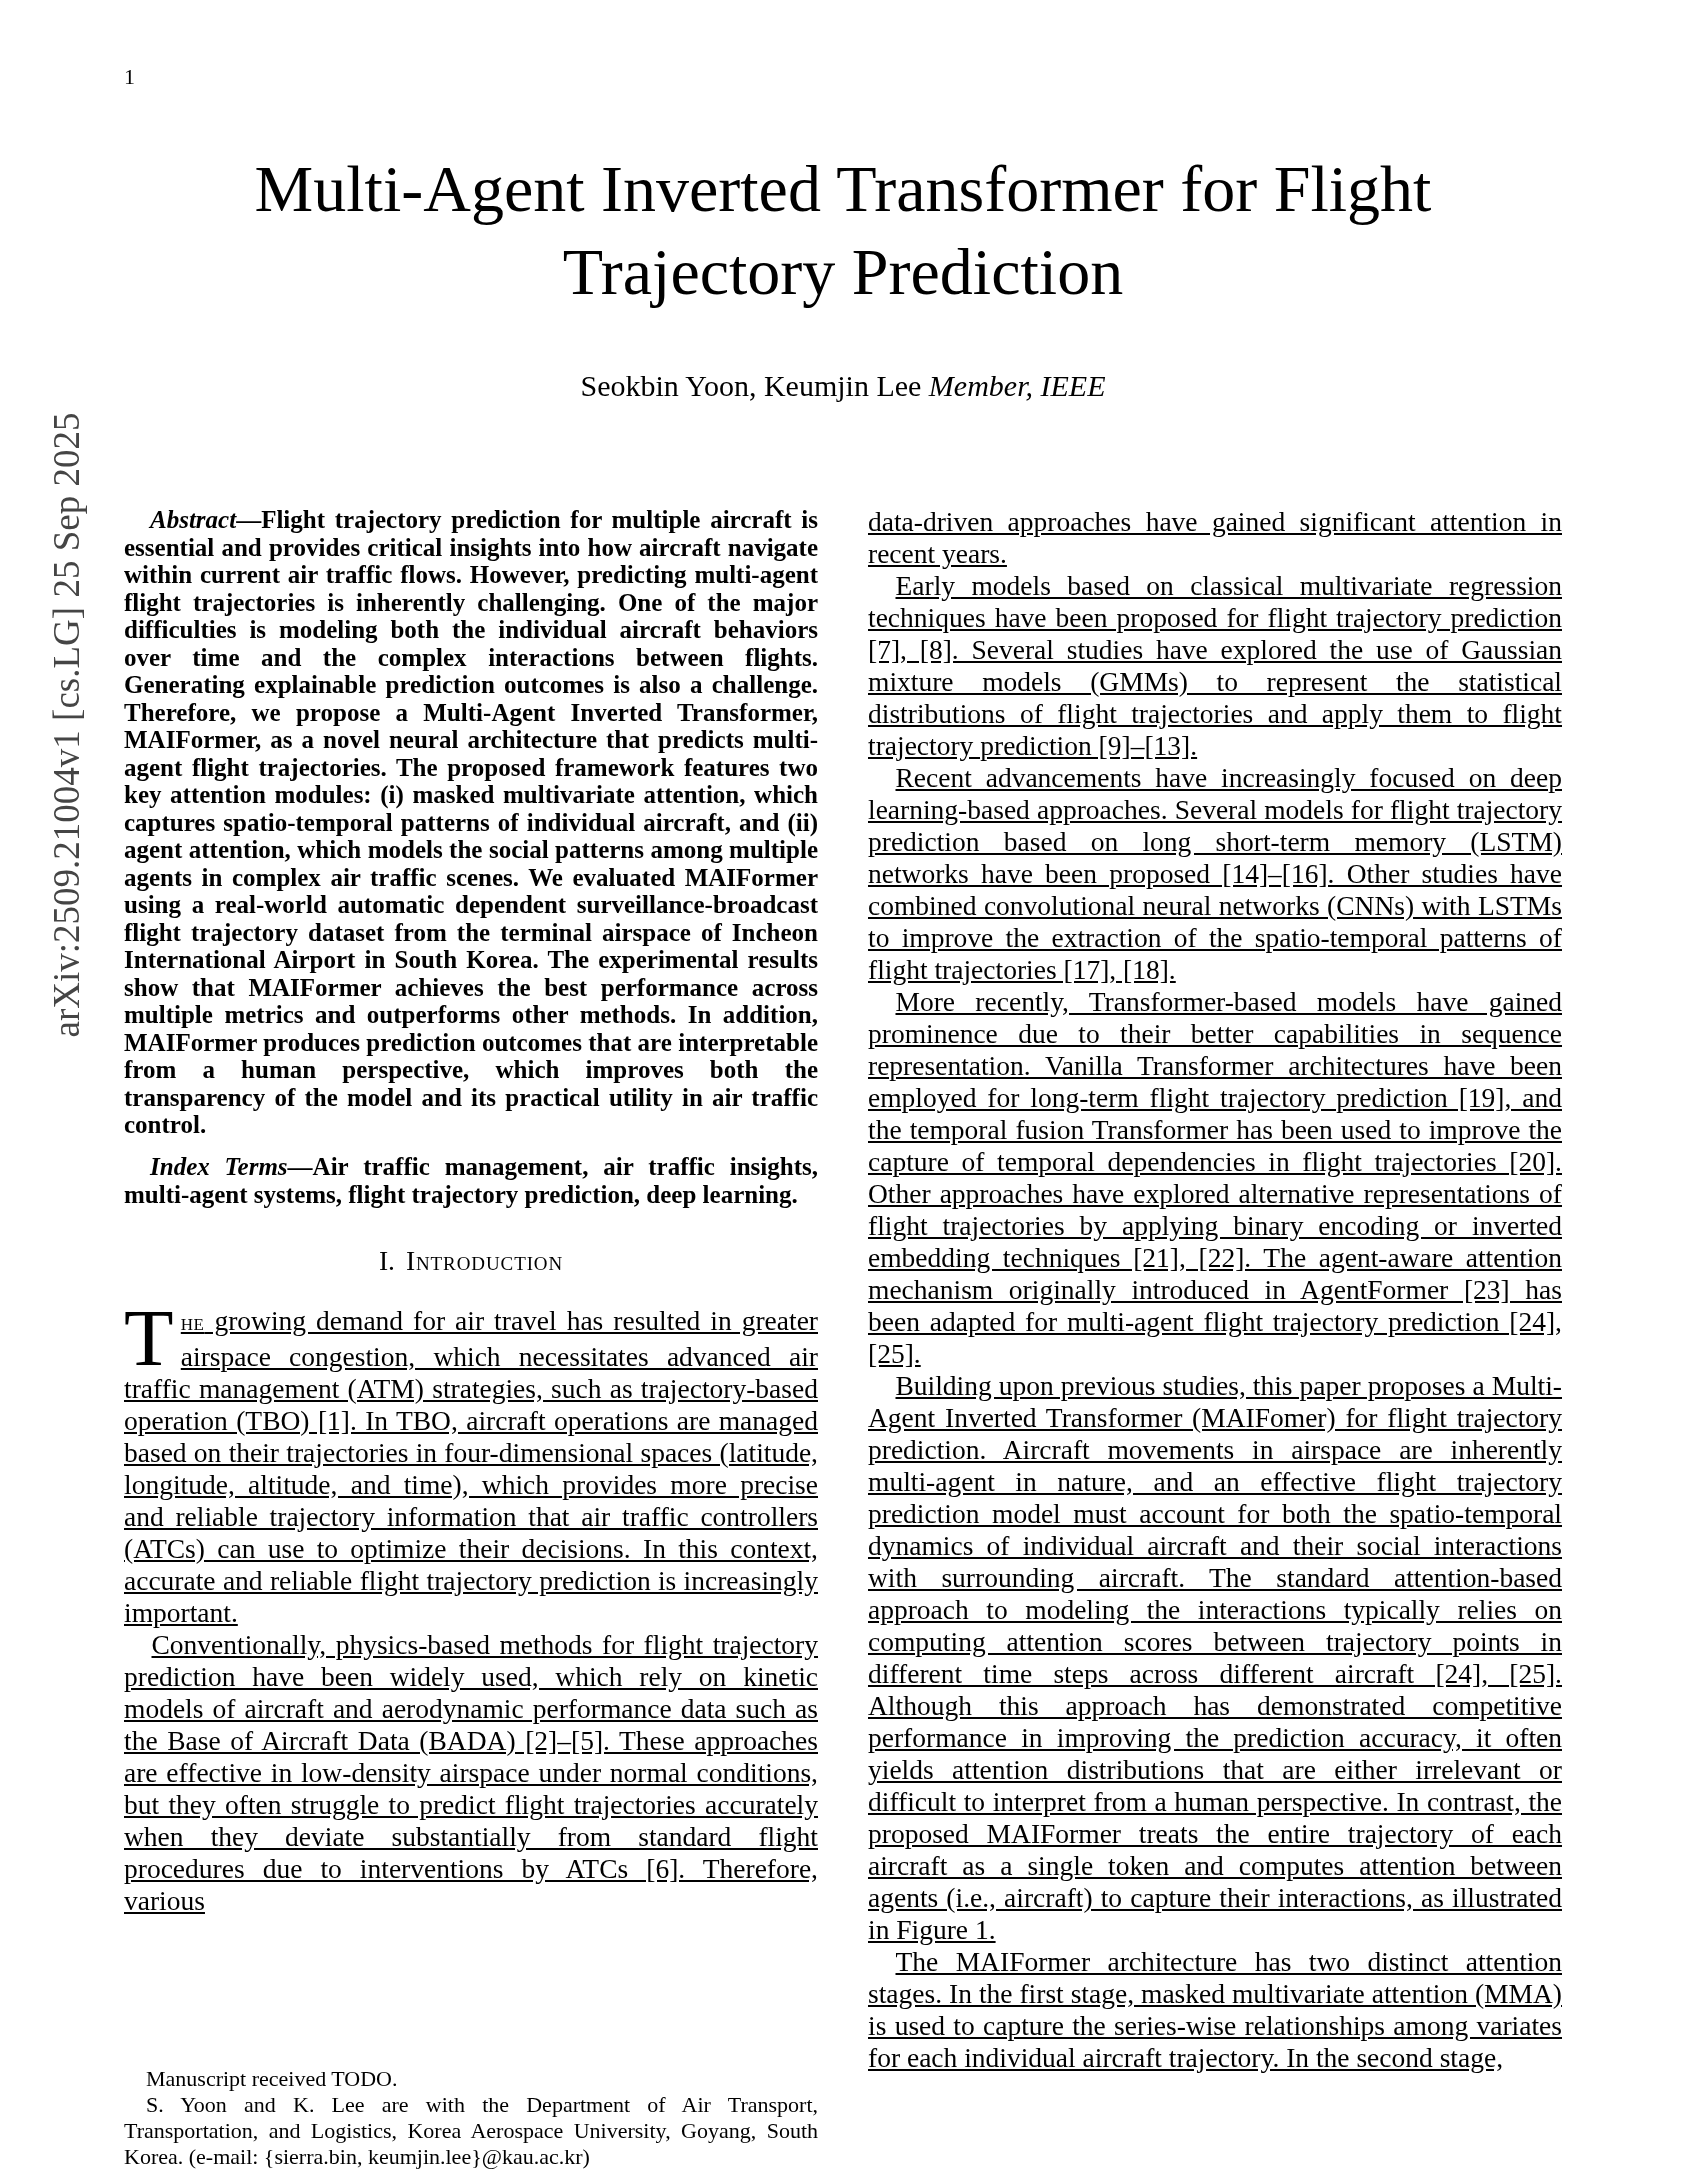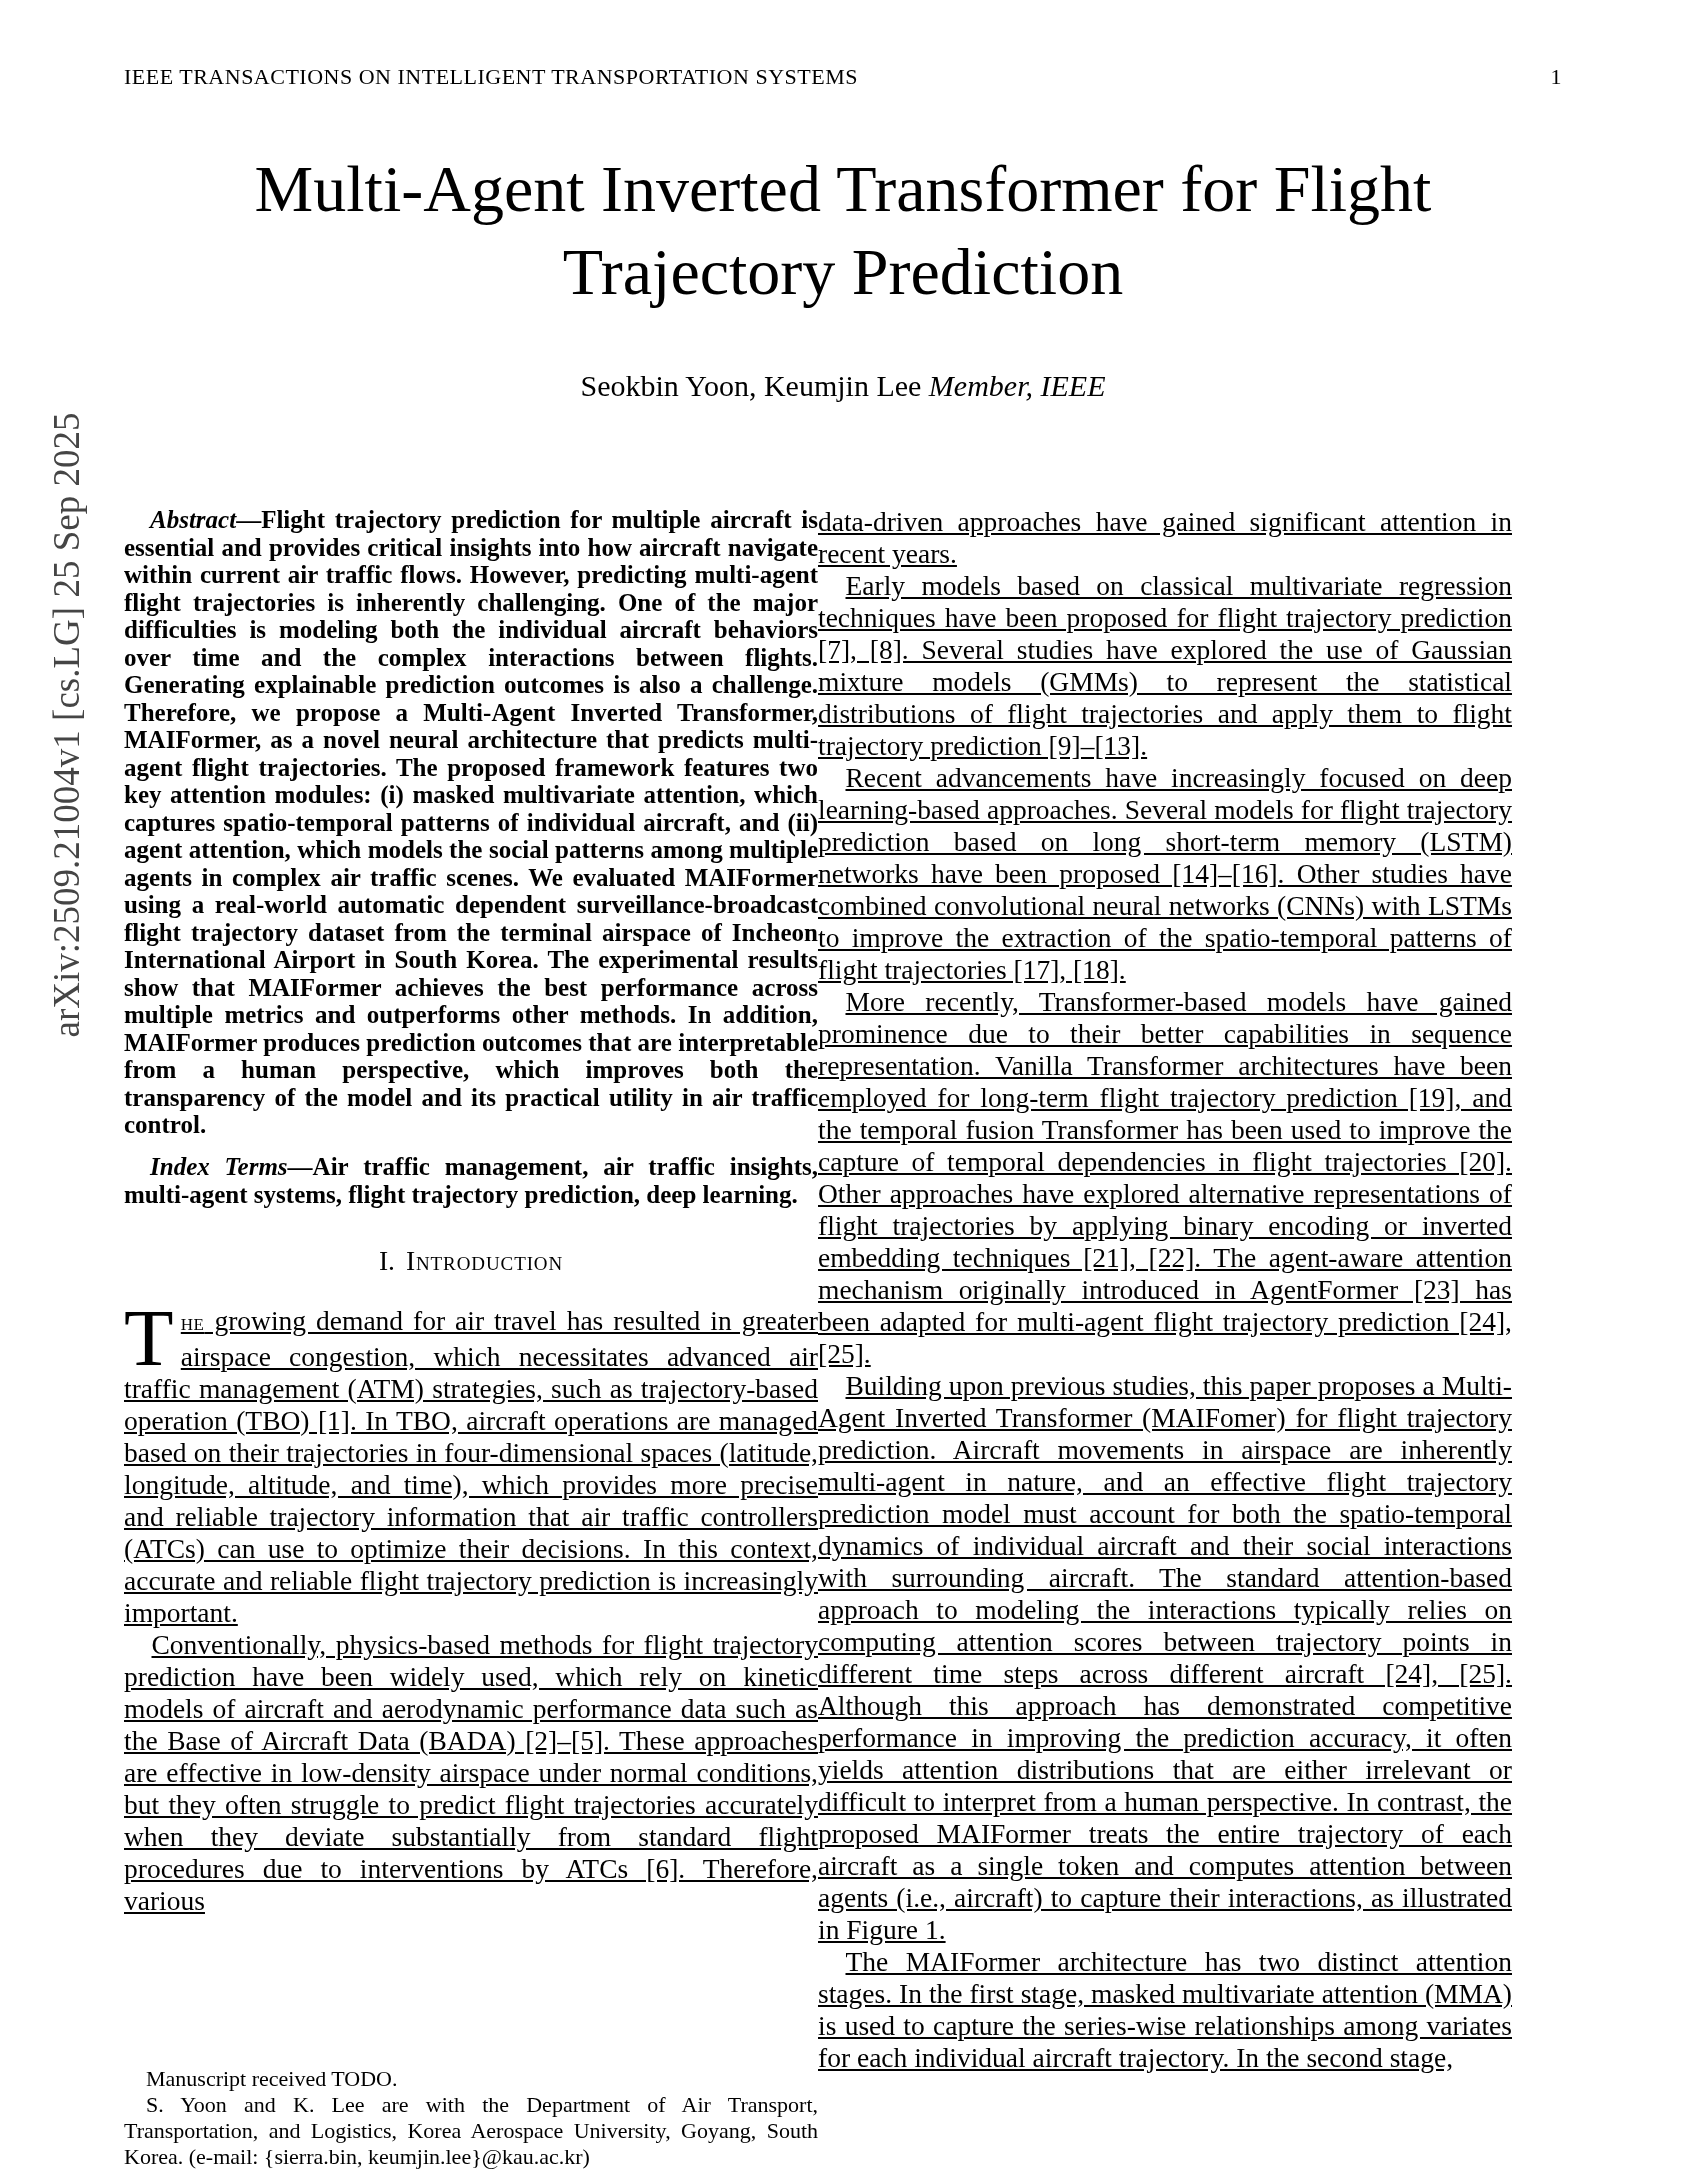--- a/index.html
+++ b/index.html
@@ -41,20 +41,21 @@
     line-height: 83px;
   }
   .authors-line {
     margin-top: 56px;
     text-align: center;
     font-size: 30px;
   }
   .authors-line .membership { font-style: italic; }
   .columns {
     display: flex;
+    gap: 50px;
     padding: 0 124px;
     margin-top: 103px;
     height: 1664px;
   }
   .column {
     width: 694px;
     display: flex;
     flex-direction: column;
     text-align: justify;
     hyphens: auto;
@@ -98,21 +99,20 @@
   }
   .footnotes p { text-indent: 22px; }
   .footnotes .fn-italic { font-style: italic; }
 </style>
 </head>
 <body>
 
 <div class="page">
 
   <div class="running-header">
-    <span>IEEE TRANSACTIONS ON INTELLIGENT TRANSPORTATION SYSTEMS</span>
     <span>1</span>
   </div>
 
   <div class="arxiv-watermark">arXiv:2509.21004v1  [cs.LG]  25 Sep 2025</div>
 
   <h1 class="paper-title">Multi-Agent Inverted Transformer for Flight Trajectory Prediction</h1>
 
   <div class="authors-line">
     <span>Seokbin Yoon, Keumjin Lee </span><span class="membership">Member, IEEE</span>
   </div>

